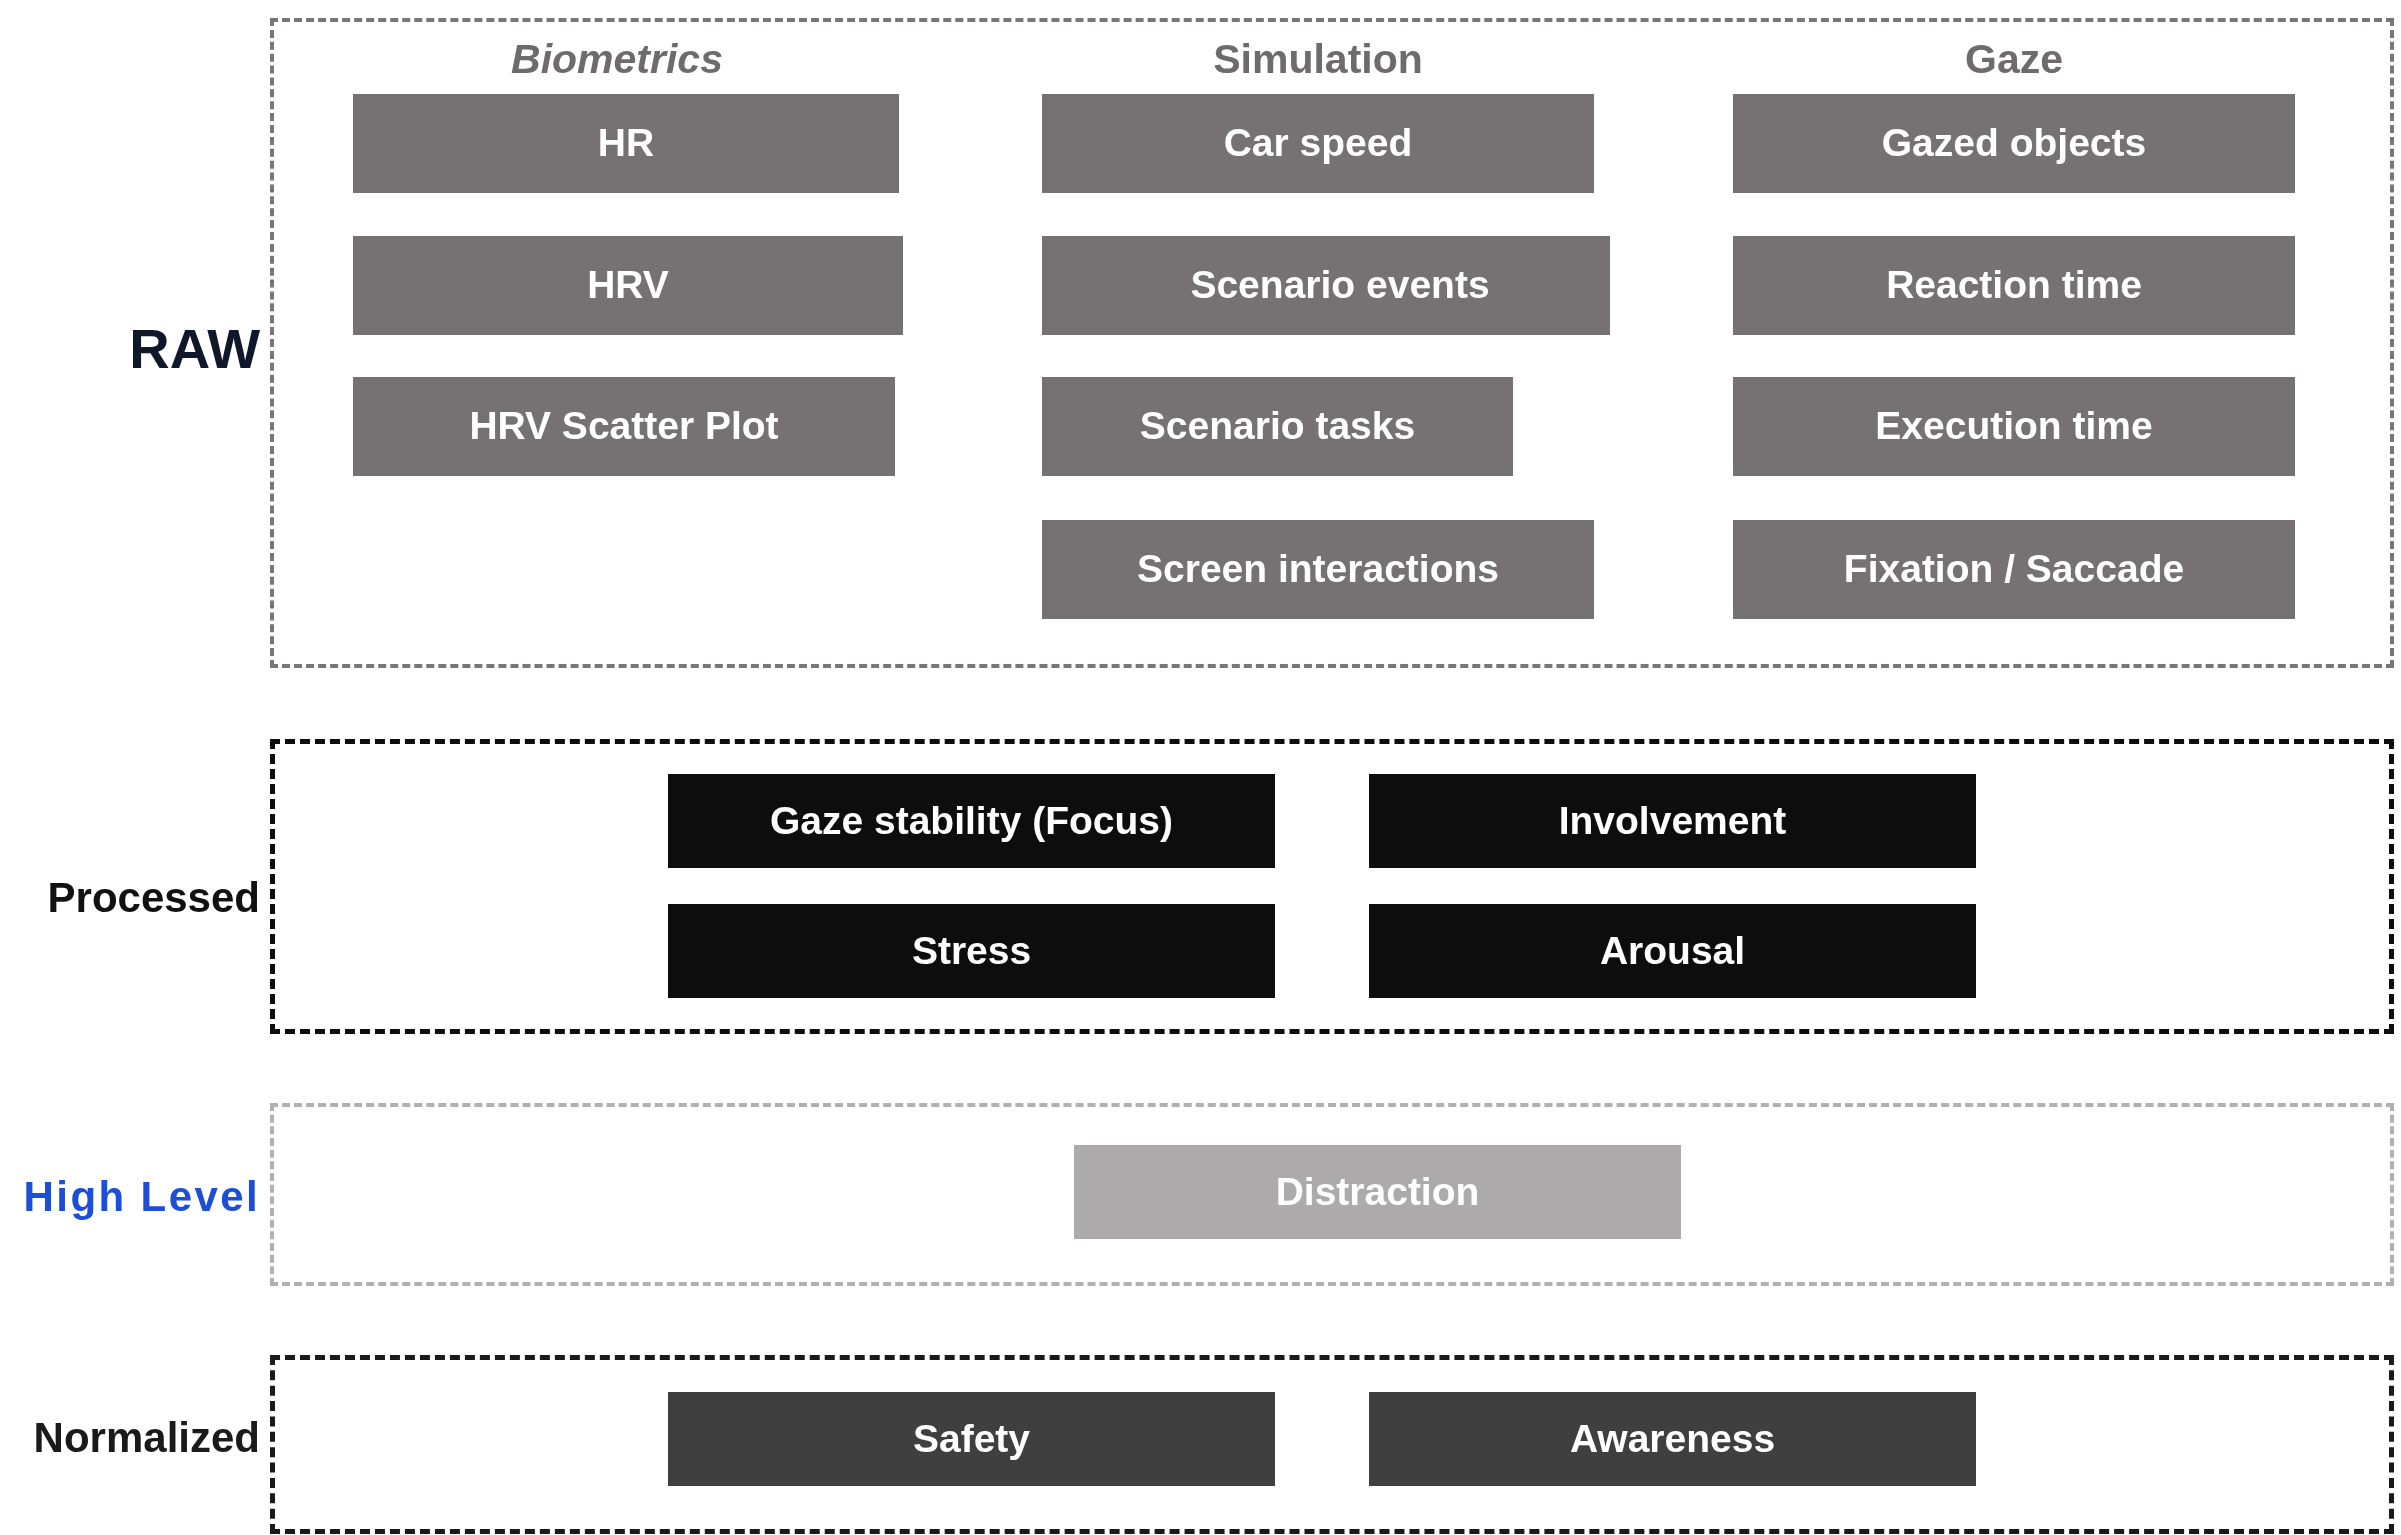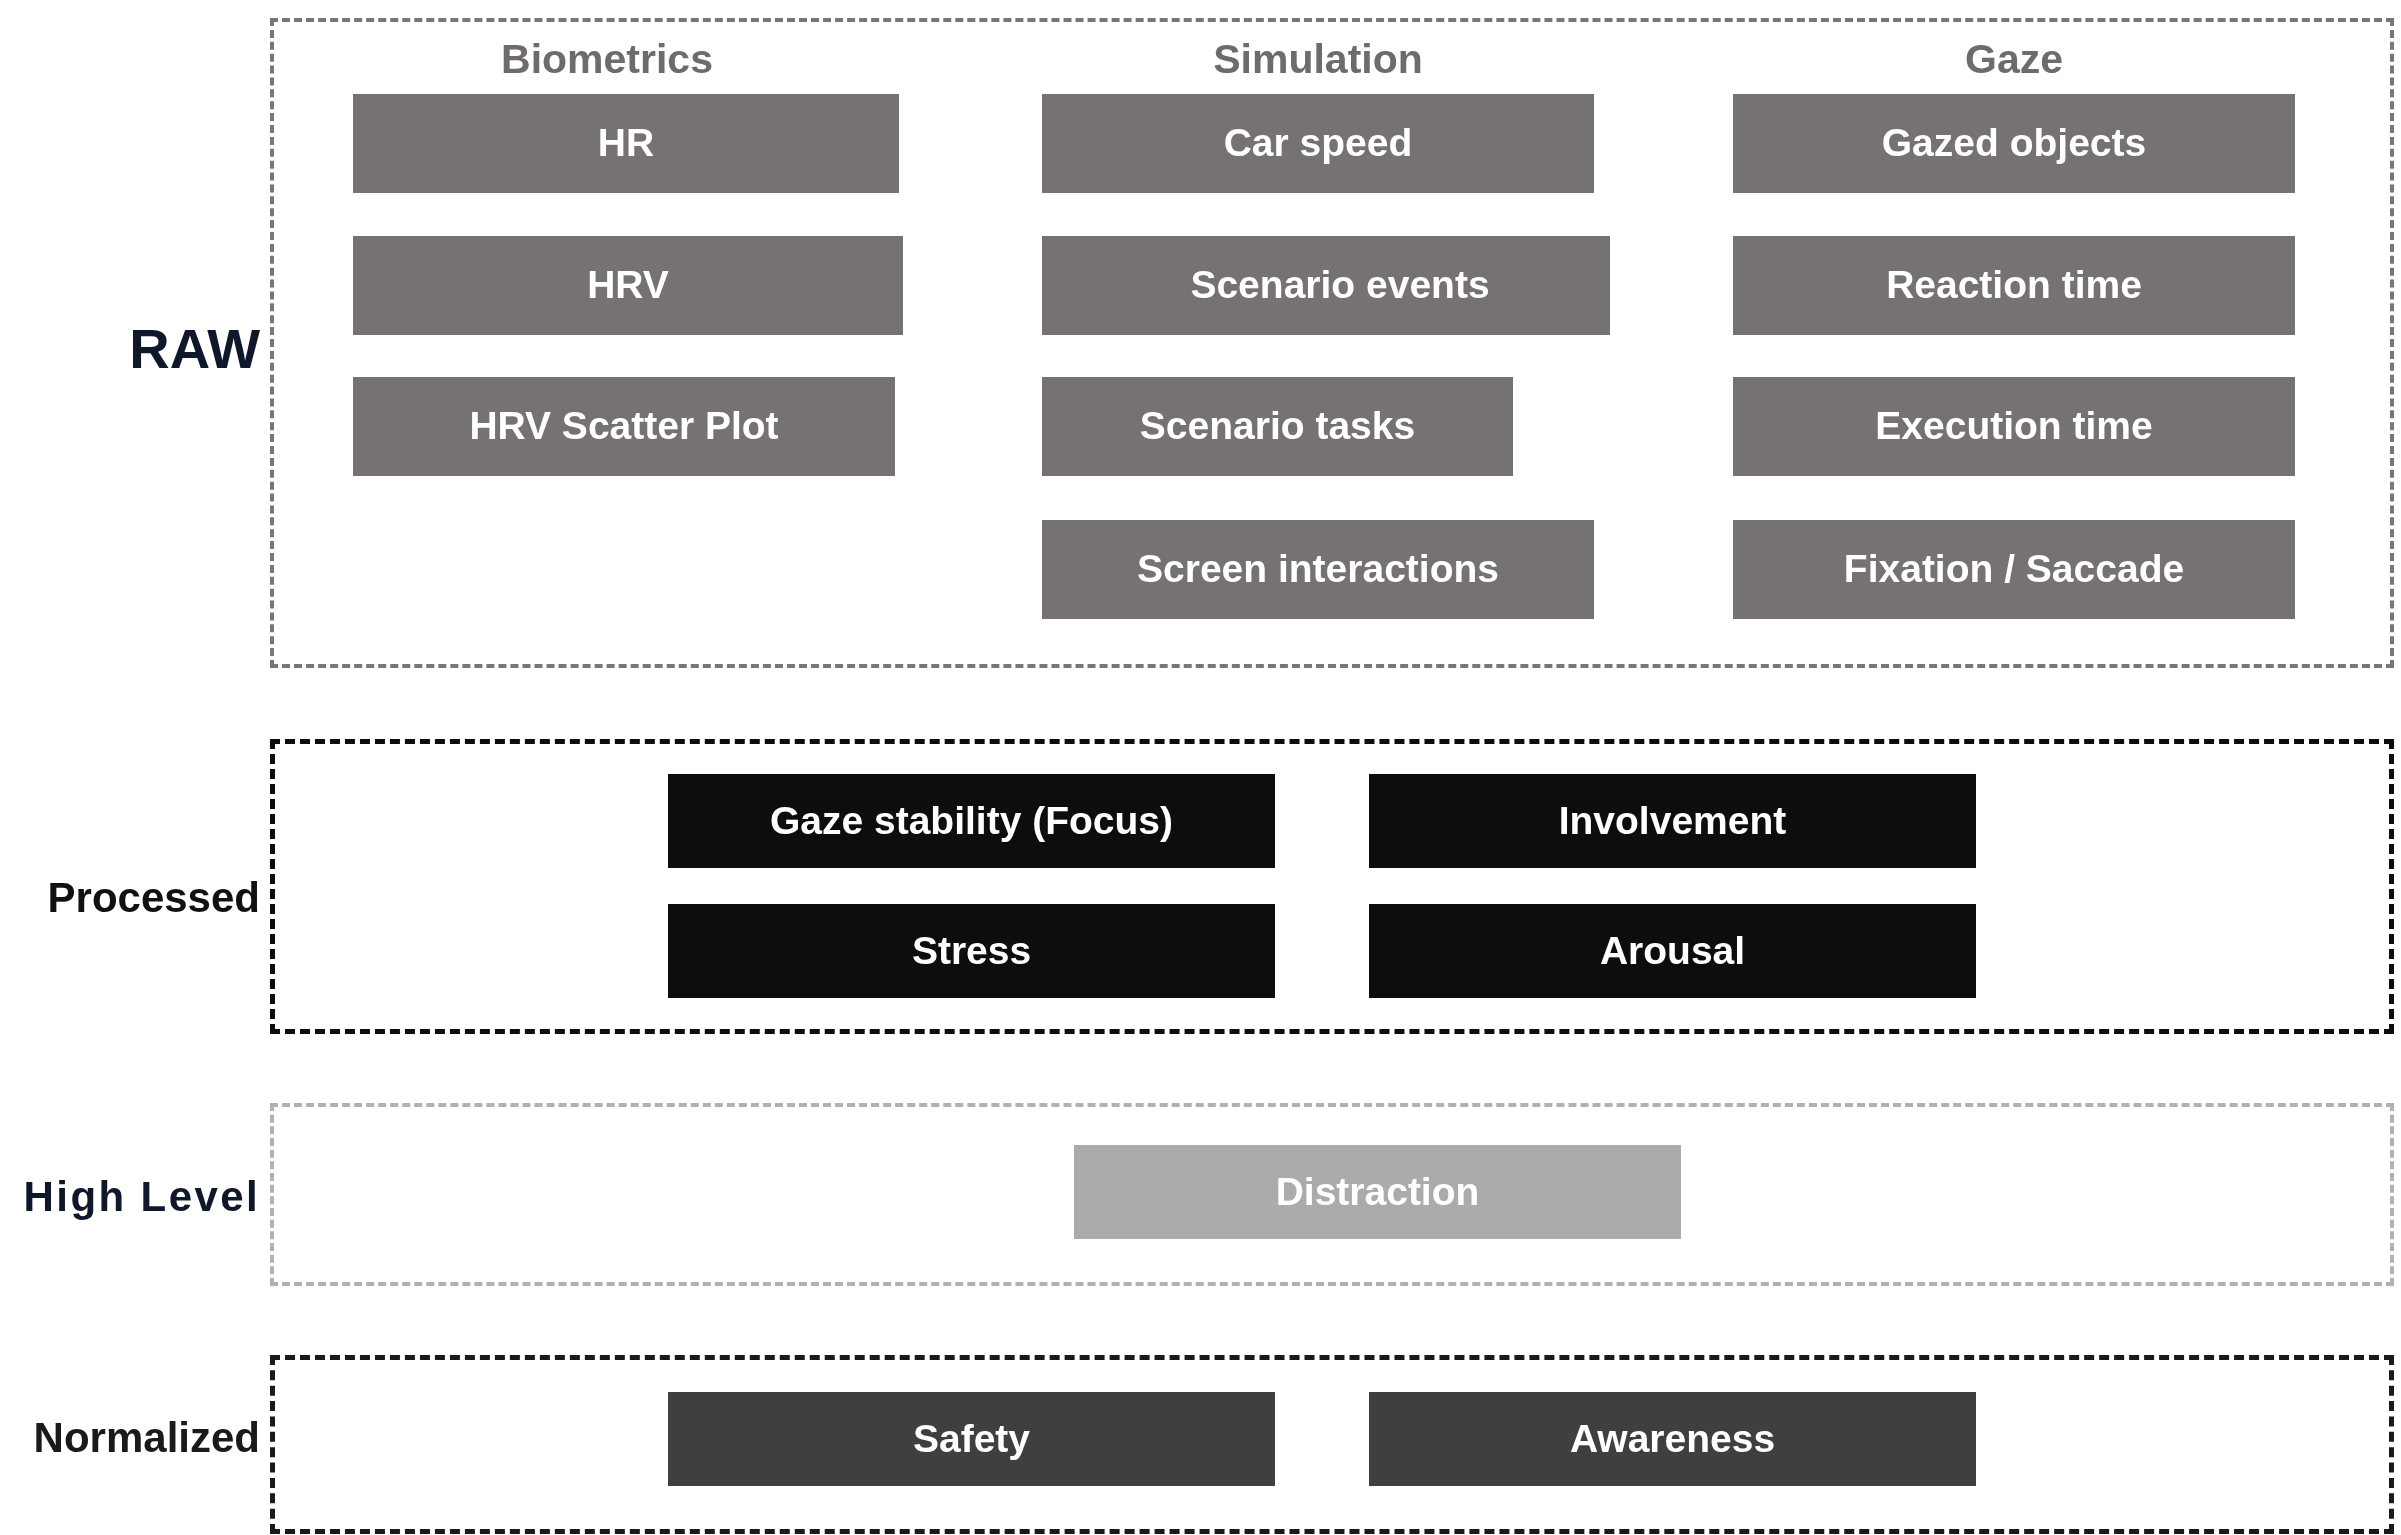--- a/index.html
+++ b/index.html
@@ -21,21 +21,21 @@
   
   .row-label {
     position: absolute;
     text-align: right;
     font-weight: bold;
     line-height: 1;
     white-space: nowrap;
   }
   .row-label.raw      { font-weight: bold; color: #0f172a; font-size: 56px; }
   .row-label.processed{ font-weight: bold; color: #111111; font-size: 42px; }
-  .row-label.high     { font-weight: bold; color: #0f172a; font-size: 42px; letter-spacing: 2.4px; }
+  .row-label.high     { font-weight: bold; color: #1d4ed8; font-size: 42px; letter-spacing: 2.4px; }
   .row-label.norm     { font-weight: bold; color: #1a1a1a; font-size: 42px; }
 
   
   .group {
     position: absolute;
     box-sizing: border-box;
     background: transparent;
   }
   .group.raw   { border: 4.9px dashed #7a7677; }
   .group.proc  { border: 5.7px dashed #0d0d0d; }
@@ -73,21 +73,21 @@
 </style>
 </head>
 <body>
 
 <div id="canvas">
 
   <div class="row-label raw" style="left:89px; top:321px; width:171px;">RAW</div>
 
   <div class="group raw" style="left:270px; top:18px; width:2124px; height:650px;"></div>
 
-  <div class="col-header" style="left:332px; top:39px; width:550px;">Biometrics</div>
+  <div class="col-header" style="left:342px; top:39px; width:550px;font-style:italic;">Biometrics</div>
   <div class="col-header" style="left:1042px; top:39px; width:552px;">Simulation</div>
   <div class="col-header" style="left:1733px; top:39px; width:562px;">Gaze</div>
 
   <div class="node raw-node" style="left:353px; top:94px; width:546px; height:99px;">HR</div>
   <div class="node raw-node" style="left:353px; top:236px; width:550px; height:99px;">HRV</div>
   <div class="node raw-node" style="left:353px; top:377px; width:542px; height:99px;">HRV Scatter Plot</div>
 
   <div class="node raw-node" style="left:1042px; top:94px; width:552px; height:99px;">Car speed</div>
   <div class="node raw-node" style="left:1042px; top:236px; width:568px; height:99px;padding-left:28px;">Scenario events</div>
   <div class="node raw-node" style="left:1042px; top:377px; width:471px; height:99px;">Scenario tasks</div>

